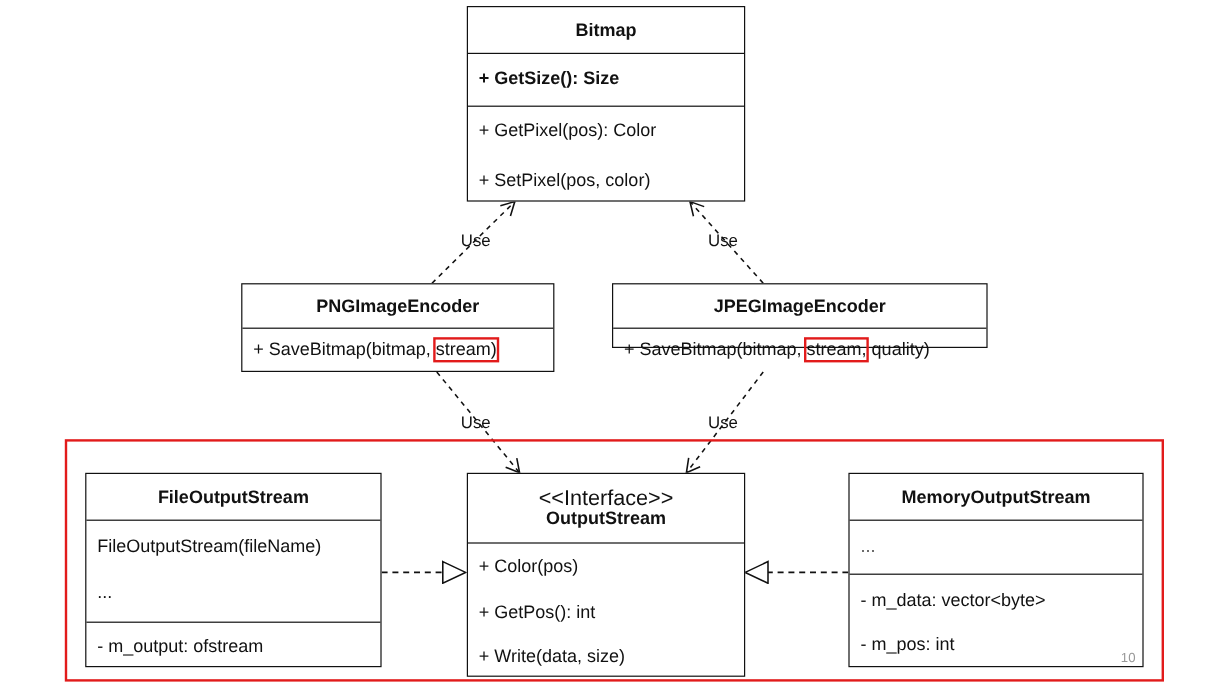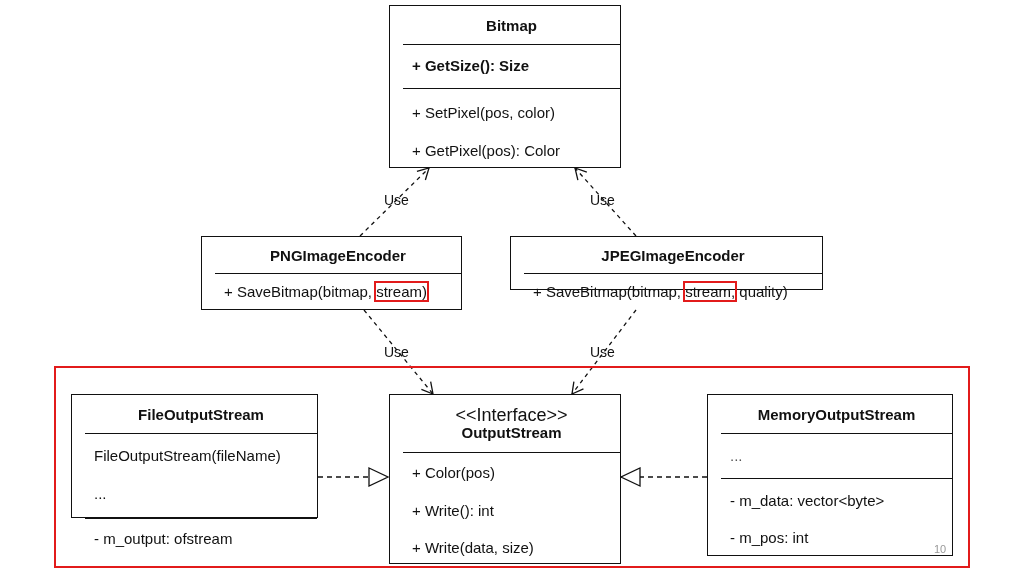--- a/index.html
+++ b/index.html
@@ -1,18 +1,18 @@
 <!DOCTYPE html>
 <html><head>
 <meta charset="utf-8">
 <style>
   html, body { margin: 0; padding: 0; background: #ffffff; }
   body { width: 1024px; height: 574px; position: relative; overflow: hidden;
          font-family: "Liberation Sans", sans-serif; color: #111; }
-  .cls { position: absolute; border: 1.5px solid #111; background: #fff; box-sizing: border-box; padding-left: 13px; }
+  .cls { position: absolute; border: 1.5px solid #111; background: #fff; box-sizing: border-box; }
   .cls .hdr { border-bottom: 1.5px solid #111; text-align: center; font-weight: bold; font-size: 15px;
               display: flex; flex-direction: column; justify-content: center; align-items: center; }
   .cls .hdr .stereo { font-weight: normal; font-size: 18px; line-height: 18px; }
   .cls .sec { border-bottom: 1.5px solid #111; }
   .cls .sec:last-child { border-bottom: none; }
   .row { font-size: 15px; padding-left: 9px; white-space: nowrap; display: flex; align-items: center; }
   .hl { outline: 2px solid #e21b1b; outline-offset: 0px; }
   svg.lines { position: absolute; left: 0; top: 0; width: 1024px; height: 574px; pointer-events: none; }
   .lbl { position: absolute; font-size: 14px; }
   .group { position: absolute; left: 54px; top: 366px; width: 916px; height: 202px; border: 2px solid #e21b1b; box-sizing: border-box; }
@@ -46,22 +46,22 @@
 <div class="group"></div>
 
 <div class="cls" style="left:389px;top:5px;width:232px;height:163px;">
   <div class="hdr" style="height:38px;">
     <span>Bitmap</span>
   </div>
   <div class="sec" style="height:43px;font-weight:bold;">
     <div class="row" style="height:41px;">+ GetSize(): Size</div>
   </div>
   <div class="sec">
+    <div class="row" style="height:38px;">+ GetPixel(pos): Color</div>
     <div class="row" style="height:38px;margin-top:4px;">+ SetPixel(pos, color)</div>
-    <div class="row" style="height:38px;">+ GetPixel(pos): Color</div>
   </div>
 </div>
 
 <div class="cls" style="left:201px;top:236px;width:261px;height:74px;">
   <div class="hdr" style="height:36px;">
     <span>PNGImageEncoder</span>
   </div>
   <div class="sec">
     <div class="row" style="height:35px;">
       <span style="white-space:pre;">+ SaveBitmap(bitmap, </span>
@@ -77,41 +77,41 @@
   </div>
   <div class="sec">
     <div class="row" style="height:35px;">
       <span style="white-space:pre;">+ SaveBitmap(bitmap, </span>
         <span class="hl">stream,</span>
         <span style="white-space:pre;"> quality)</span>
     </div>
   </div>
 </div>
 
-<div class="cls" style="left:71px;top:394px;width:247px;height:124px;">
+<div class="cls" style="left:71px;top:394px;width:247px;height:162px;">
   <div class="hdr" style="height:38px;">
     <span>FileOutputStream</span>
   </div>
   <div class="sec" style="height:82px;">
     <div class="row" style="height:38px;margin-top:2px;">FileOutputStream(fileName)</div>
     <div class="row" style="height:38px;">...</div>
   </div>
   <div class="sec">
     <div class="row" style="height:38px;">- m_output: ofstream</div>
   </div>
 </div>
 
 <div class="cls" style="left:389px;top:394px;width:232px;height:170px;">
   <div class="hdr" style="height:57px;">
     <span class="stereo">&lt;&lt;Interface&gt;&gt;</span>
     <span>OutputStream</span>
   </div>
   <div class="sec">
     <div class="row" style="height:38px;">+ Color(pos)</div>
-    <div class="row" style="height:38px;">+ Write(): int</div>
+    <div class="row" style="height:38px;">+ GetPos(): int</div>
     <div class="row" style="height:36px;">+ Write(data, size)</div>
   </div>
 </div>
 
 <div class="cls" style="left:707px;top:394px;width:246px;height:162px;">
   <div class="hdr" style="height:38px;">
     <span>MemoryOutputStream</span>
   </div>
   <div class="sec" style="height:44px;">
     <div class="row" style="height:42px;color:#555;">...</div>

